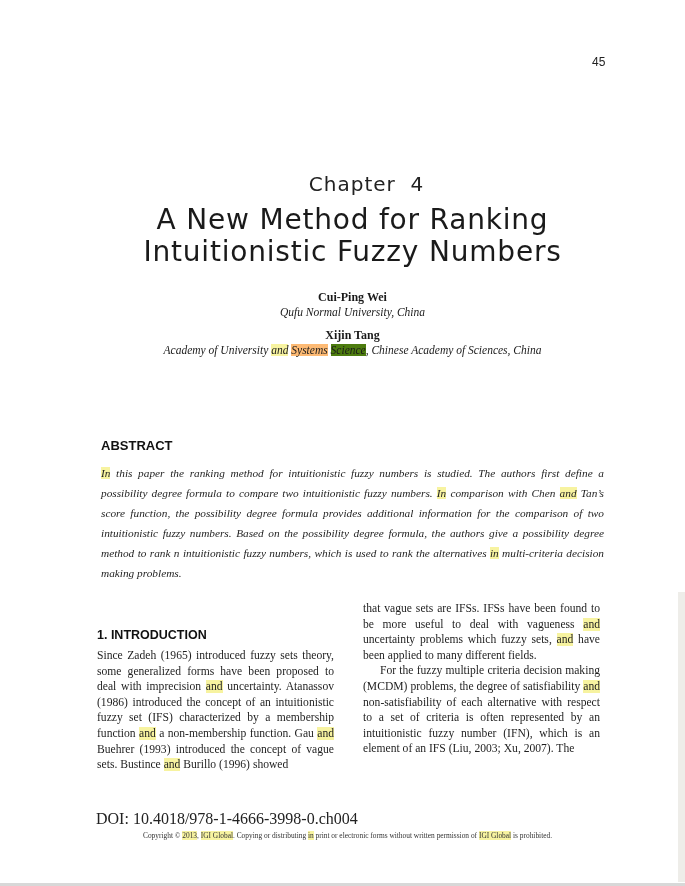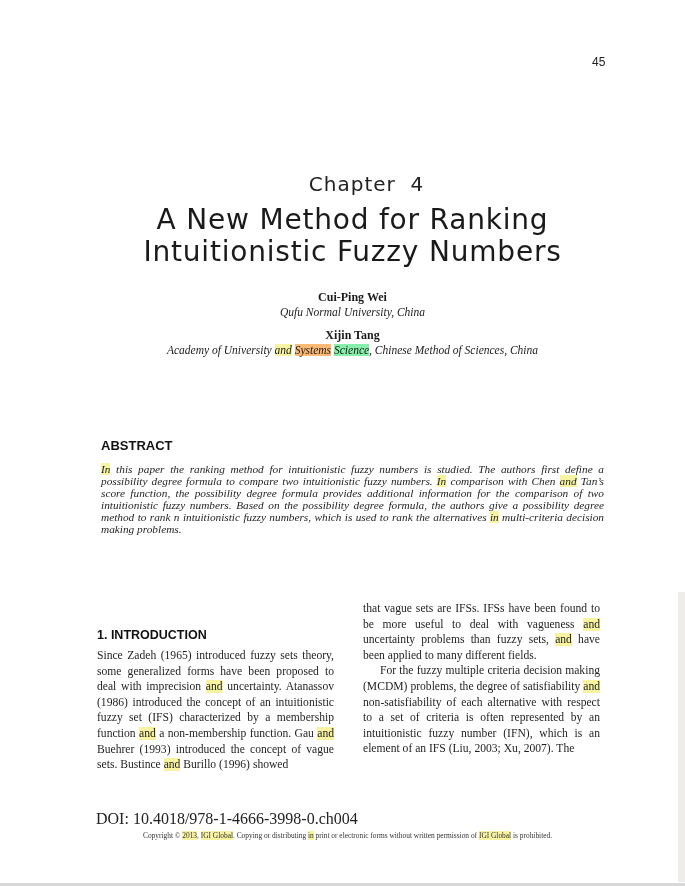--- a/index.html
+++ b/index.html
@@ -32,21 +32,21 @@
     }
     .author .name { font-weight: bold; font-size: 12px; line-height: 15px; }
     .author .affil { font-style: italic; font-size: 11.5px; line-height: 14px; }
     .hl { background: #f7f3a0; }
     .section-heading {
       position: absolute; font-family: "Liberation Sans", sans-serif; font-weight: bold;
       font-size: 13px; color: #111;
     }
     .abstract-text {
       position: absolute; left: 101px; top: 463px; width: 503px;
-      font-style: italic; font-size: 11.3px; line-height: 12px; text-align: justify;
+      font-style: italic; font-size: 11.3px; line-height: 20px; text-align: justify;
       text-align-last: left; color: #1e1e1e;
     }
     .col {
       position: absolute; width: 237px; font-size: 11.6px; line-height: 15.6px;
       text-align: justify; color: #1e1e1e;
     }
     .col p { margin: 0; }
     .col p.indent { text-indent: 17px; }
     .doi {
       position: absolute; left: 96px; top: 810px; font-size: 16px; color: #222;
@@ -67,34 +67,34 @@
   <div>Intuitionistic Fuzzy Numbers</div>
 </div>
 
 <div class="author" style="top:290px;">
   <div class="name">Cui-Ping Wei</div>
   <div class="affil">Qufu Normal University, China</div>
 </div>
 
 <div class="author" style="top:328px;">
   <div class="name">Xijin Tang</div>
-  <div class="affil"><span>Academy of University </span><span class="hl" style="background: rgb(247, 243, 160);">and</span><span> </span><span class="hl" style="background: #fdba74;">Systems</span><span> </span><span class="hl" style="background: #86efac;">Science</span><span>, Chinese Method of Sciences, China</span></div>
+  <div class="affil"><span>Academy of University </span><span class="hl" style="background: rgb(247, 243, 160);">and</span><span> </span><span class="hl" style="background: #fdba74;">Systems</span><span> </span><span class="hl" style="background: #4d7c0f;">Science</span><span>, Chinese Academy of Sciences, China</span></div>
 </div>
 
 <div class="section-heading" style="left:101px; top:438px;">ABSTRACT</div>
 <div class="abstract-text"><span class="hl" style="background: rgb(247, 243, 160);">In</span><span> this paper the ranking method for intuitionistic fuzzy numbers is studied. The authors first define a possibility degree formula to compare two intuitionistic fuzzy numbers. </span><span class="hl" style="background: rgb(247, 243, 160);">In</span><span> comparison with Chen </span><span class="hl" style="background: rgb(247, 243, 160);">and</span><span> Tan’s score function, the possibility degree formula provides additional information for the comparison of two intuitionistic fuzzy numbers. Based on the possibility degree formula, the authors give a possibility degree method to rank  n  intuitionistic fuzzy numbers, which is used to rank the alternatives </span><span class="hl" style="background: rgb(247, 243, 160);">in</span><span> multi-criteria decision making problems.</span></div>
 
 <div class="section-heading" style="left:97px; top:628px; font-size:12.5px;">1. INTRODUCTION</div>
 
 <div class="col" style="left:97px; top:648px;">
   <p><span>Since Zadeh (1965) introduced fuzzy sets theory, some generalized forms have been proposed to deal with imprecision </span><span class="hl" style="background: rgb(247, 243, 160);">and</span><span> uncertainty. Atanassov (1986) introduced the concept of an intuitionistic fuzzy set (IFS) characterized by a membership function </span><span class="hl" style="background: rgb(247, 243, 160);">and</span><span> a non-membership function. Gau </span><span class="hl" style="background: rgb(247, 243, 160);">and</span><span> Buehrer (1993) introduced the concept of vague sets. Bustince </span><span class="hl" style="background: rgb(247, 243, 160);">and</span><span> Burillo (1996) showed</span></p>
 </div>
 
 <div class="col" style="left:363px; top:601px;">
-  <p><span>that vague sets are IFSs. IFSs have been found to be more useful to deal with vagueness </span><span class="hl" style="background: rgb(247, 243, 160);">and</span><span> uncertainty problems than fuzzy sets, </span><span class="hl" style="background: rgb(247, 243, 160);">and</span><span> have been applied to many different fields.</span></p>
+  <p><span>that vague sets are IFSs. IFSs have been found to be more useful to deal with vagueness </span><span class="hl" style="background: rgb(247, 243, 160);">and</span><span> uncertainty problems which fuzzy sets, </span><span class="hl" style="background: rgb(247, 243, 160);">and</span><span> have been applied to many different fields.</span></p>
   <p class="indent"><span>For the fuzzy multiple criteria decision making (MCDM) problems, the degree of satisfiability </span><span class="hl" style="background: rgb(247, 243, 160);">and</span><span> non-satisfiability of each alternative with respect to a set of criteria is often represented by an intuitionistic fuzzy number (IFN), which is an element of an IFS (Liu, 2003; Xu, 2007). The</span></p>
 </div>
 
 <div class="doi">DOI: 10.4018/978-1-4666-3998-0.ch004</div>
 
 <div class="copyright"><span>Copyright © </span><span class="hl" style="background: rgb(247, 243, 160);">2013</span><span>, </span><span class="hl" style="background: rgb(247, 243, 160);">IGI Global</span><span>. Copying or distributing </span><span class="hl" style="background: rgb(247, 243, 160);">in</span><span> print or electronic forms without written permission of </span><span class="hl" style="background: rgb(247, 243, 160);">IGI Global</span><span> is prohibited.</span></div>
 
 <div class="right-strip"></div>
 <div class="bottom-line"></div>
 

